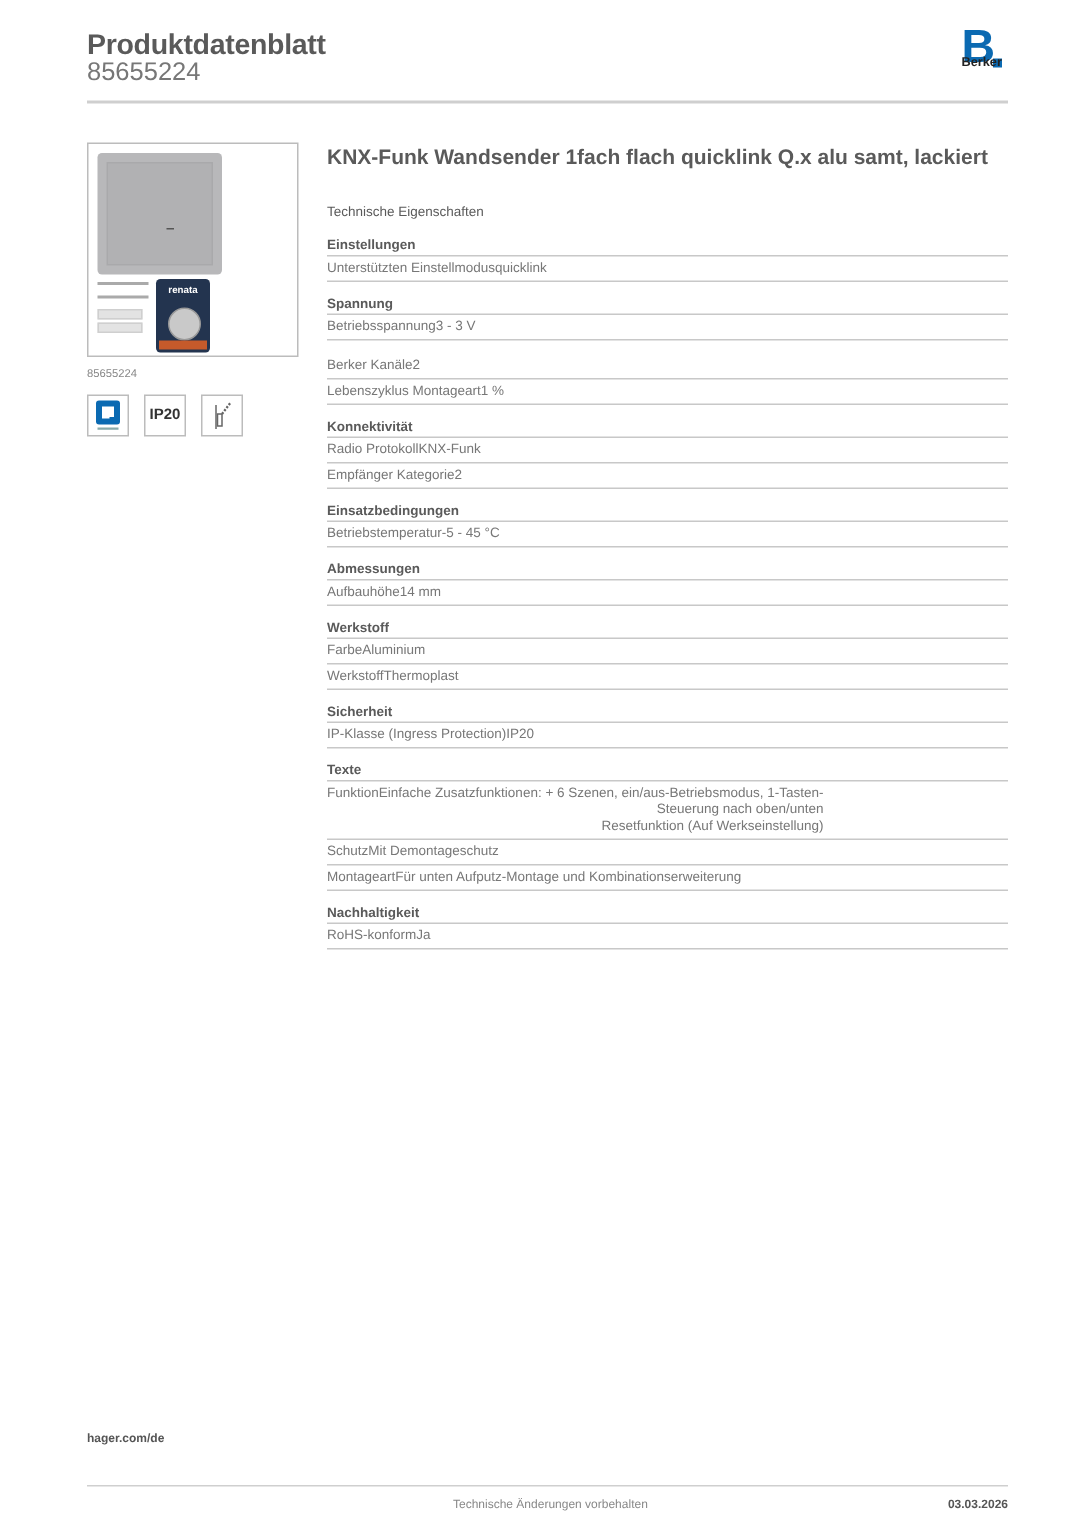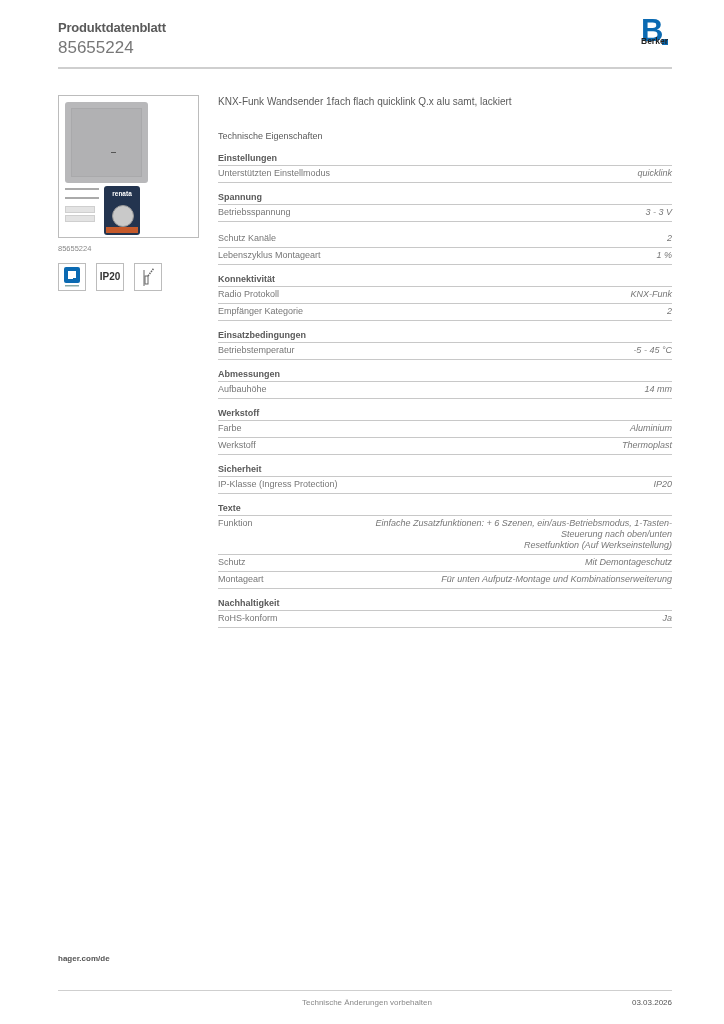--- a/index.html
+++ b/index.html
@@ -1,17 +1,17 @@
 <!DOCTYPE html>
 <html><head>
 <meta charset="utf-8">
 <style>
   html, body { margin:0; padding:0; background:#ffffff; }
   body { width:724px; height:1024px; position:relative; font-family:"Liberation Sans", sans-serif; color:#555; overflow:hidden; }
-  .hdr-title { position:absolute; left:58px; top:20px; font-size:13px; font-weight:bold; color:#5a5a5a; letter-spacing:-0.2px;text-align:center; }
+  .hdr-title { position:absolute; left:58px; top:20px; font-size:19px; font-weight:bold; color:#5a5a5a; letter-spacing:-0.2px;text-align:center; }
   .hdr-num { position:absolute; left:58px; top:38px; font-size:17px; color:#777; }
   .logo { position:absolute; left:641px; top:16px; width:34px; height:40px; }
   .logo-b { position:absolute; left:0; top:0; font-size:31px; font-weight:bold; color:#0b6ab2; line-height:30px; letter-spacing:-1px; }
   .logo-dot { position:absolute; left:21px; top:23px; width:6px; height:6px; background:#0b6ab2; }
   .logo-txt { position:absolute; left:0; top:20px; font-size:8.5px; font-weight:bold; color:#222; }
   .hdr-line { position:absolute; left:58px; top:67px; width:614px; height:2px; background:#cfcfcf; }
 
   .img-box { position:absolute; left:58px; top:95px; width:141px; height:143px; border:1px solid #bcbcbc; box-sizing:border-box; background:#fff; }
   .plate { position:absolute; left:6px; top:6px; width:83px; height:81px; background:#b8b8ba; border-radius:3px; }
   .plate-inner { position:absolute; left:7px; top:7px; width:69px; height:67px; background:#b1b1b3; box-shadow:0 0 0 1px #a9a9ab; }
@@ -21,31 +21,31 @@
   .battery { position:absolute; left:45px; top:90px; width:36px; height:49px; background:#23344f; border-radius:3px; }
   .battery-brand { position:absolute; left:2px; top:4px; width:32px; font-size:6.5px; color:#fff; text-align:center; font-weight:bold; }
   .battery-cell { position:absolute; left:8px; top:19px; width:20px; height:20px; border-radius:50%; background:#c9c9c9; border:1px solid #999; }
   .battery-stripe { position:absolute; left:2px; top:41px; width:32px; height:6px; background:#c55a2b; }
 
   .article-num { position:absolute; left:58px; top:244px; font-size:7.5px; color:#888; }
   .badge { position:absolute; top:263px; width:28px; height:28px; border:1px solid #bcbcbc; box-sizing:border-box; background:#fff; }
   .badge-ip { font-size:10px; font-weight:bold; color:#333; text-align:center; line-height:26px; }
 
   .main { position:absolute; left:218px; top:96px; width:454px; }
-  .prod-title { font-size:10px; font-weight:normal; color:#5a5a5a; }
+  .prod-title { font-size:14px; font-weight:bold; color:#5a5a5a; }
   .tech-head { font-size:9px; font-weight:normal; color:#5a5a5a; margin-top:24px; margin-bottom:12px; }
   .group { margin-bottom:9px; }
   .group-title { font-size:9px; font-weight:bold; color:#5a5a5a; padding-bottom:2px; border-bottom:1px solid #c8c8c8; }
-  .row { display:flex; justify-content:space-between; font-size:9px; color:#777; padding:2px 0 3px 0; border-bottom:1px solid #c8c8c8; line-height:11px;gap:46px; }
-  .row .val { text-align:right; white-space:pre-line; max-width:340px;font-style:italic; }
+  .row { display:flex; font-size:9px; color:#777; padding:2px 0 3px 0; border-bottom:1px solid #c8c8c8; line-height:11px; }
+  .row .val { text-align:right; white-space:pre-line; max-width:340px; }
 
   .ftr-line { position:absolute; left:58px; top:990px; width:614px; height:1px; background:#cfcfcf; }
   .ftr-left { position:absolute; left:58px; top:954px; font-size:8px; font-weight:bold; color:#555; }
   .ftr-mid { position:absolute; left:302px; top:998px; font-size:8px; color:#888; }
-  .ftr-right { position:absolute; right:52px; top:998px; font-size:8px; font-weight:normal; color:#555; }
+  .ftr-right { position:absolute; right:52px; top:998px; font-size:8px; font-weight:bold; color:#555; }
 </style>
 </head>
 <body>
 
 <div>
   <div class="hdr-title">Produktdatenblatt</div>
   <div class="hdr-num">85655224</div>
   <div class="logo">
     <div class="logo-b">B</div>
     <div class="logo-dot"></div>
@@ -102,21 +102,21 @@
       </div>
       <div class="group">
         <div class="group-title">Spannung</div>
         <div class="row">
           <span>Betriebsspannung</span>
           <span class="val">3 - 3 V</span>
         </div>
       </div>
       <div class="group">
         <div class="row">
-          <span>Schutz Kanäle</span>
+          <span>Berker Kanäle</span>
           <span class="val">2</span>
         </div>
         <div class="row">
           <span>Lebenszyklus Montageart</span>
           <span class="val">1 %</span>
         </div>
       </div>
       <div class="group">
         <div class="group-title">Konnektivität</div>
         <div class="row">

